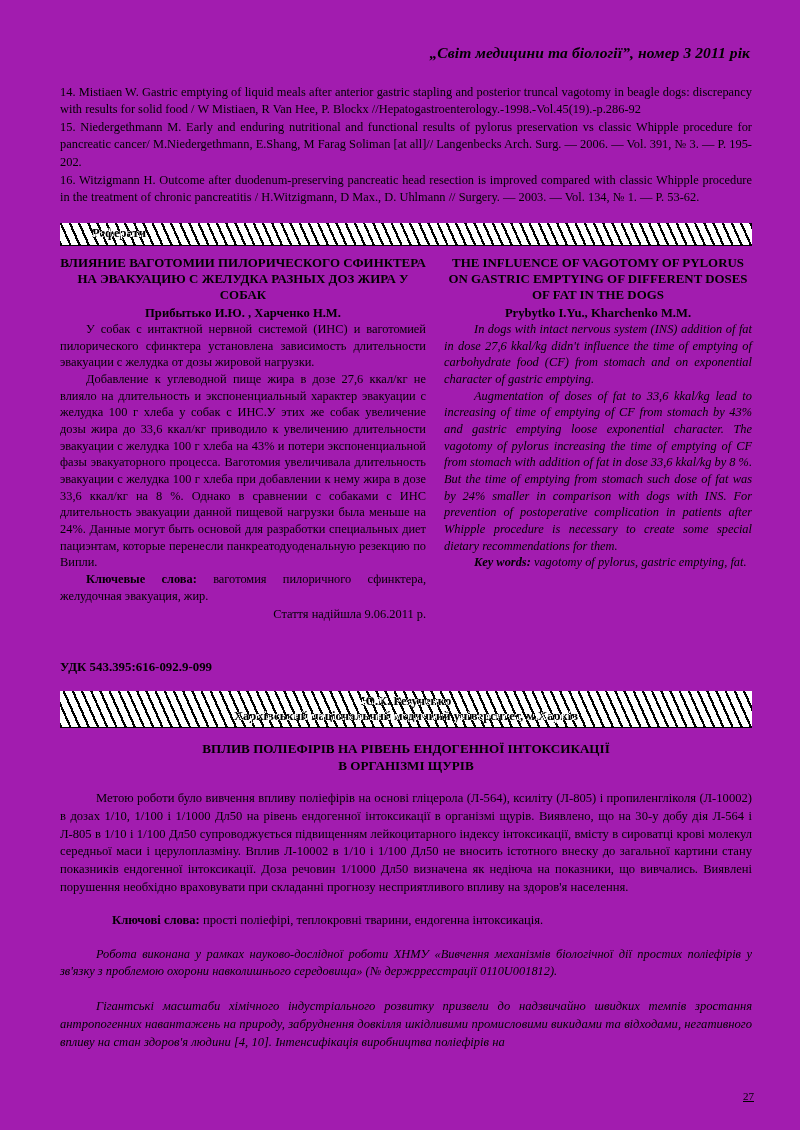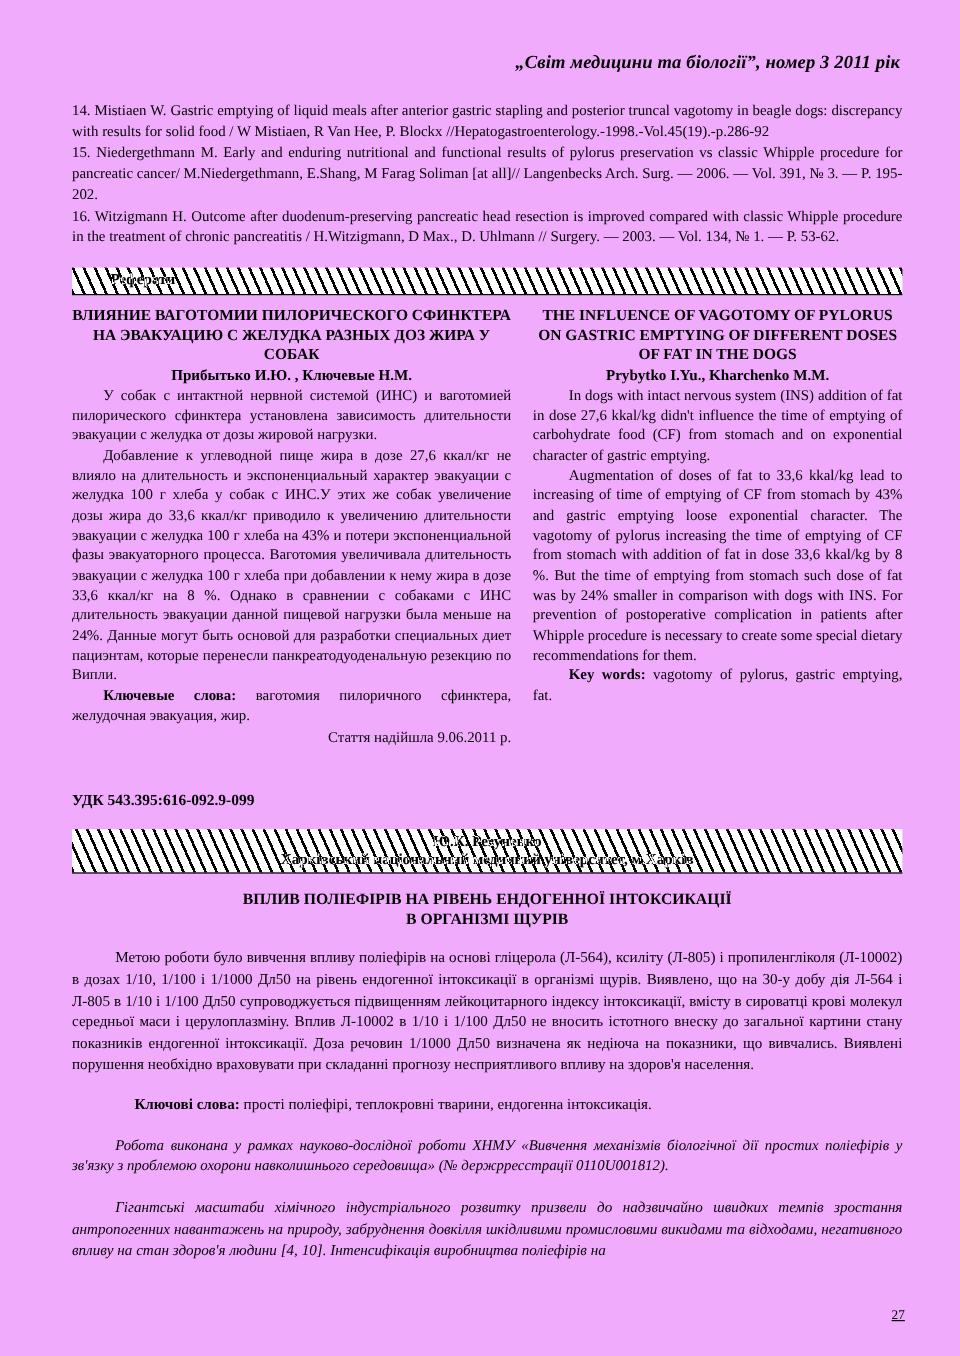--- a/index.html
+++ b/index.html
@@ -10,21 +10,21 @@
   }
   body {
     font-family: "Liberation Serif", "DejaVu Serif", serif;
     color: #000000;
   }
   .page {
     position: relative;
     width: 800px;
     height: 1130px;
     margin: 0 auto;
-    background: #f0abfc;
+    background: #a21caf;
     overflow: hidden;
     box-sizing: border-box;
     padding: 0;
   }
   .content {
     position: absolute;
     left: 60px;
     top: 0;
     width: 692px;
   }
@@ -119,21 +119,21 @@
     line-height: 1.3;
     margin: 1px 0 0 0;
   }
   .body-par {
     margin: 0;
     font-size: 12.4px;
     line-height: 1.345;
     text-align: justify;
     text-indent: 26px;
   }
-  .col-right .body-par { text-indent: 30px; }
+  .col-right .body-par { text-indent: 30px; font-style: italic; }
   .kw { font-weight: bold; }
   .received {
     margin: 3px 0 0 0;
     font-size: 12.4px;
     text-align: right;
   }
 
   
   .udc {
     margin-top: 38px;
@@ -201,21 +201,21 @@
 
     <div class="banner">
       <div class="banner-text left">
         <span>Реферати</span>
       </div>
     </div>
 
     <div class="abstract">
       <div class="col col-left">
         <p class="ttl">ВЛИЯНИЕ ВАГОТОМИИ ПИЛОРИЧЕСКОГО СФИНКТЕРА НА ЭВАКУАЦИЮ С ЖЕЛУДКА РАЗНЫХ ДОЗ ЖИРА У СОБАК</p>
-        <p class="authors">Прибытько И.Ю. , Ключевые Н.М.</p>
+        <p class="authors">Прибытько И.Ю. , Харченко Н.М.</p>
         <p class="body-par">У собак с интактной нервной системой (ИНС) и ваготомией пилорического сфинктера установлена зависимость длительности эвакуации с желудка от дозы жировой нагрузки.</p>
         <p class="body-par">Добавление к углеводной пище жира в дозе 27,6 ккал/кг не влияло на длительность и экспоненциальный характер эвакуации с желудка 100 г хлеба у собак с ИНС.У этих же собак увеличение дозы жира до 33,6 ккал/кг приводило к увеличению длительности эвакуации с желудка 100 г хлеба на 43% и потери экспоненциальной фазы эвакуаторного процесса. Ваготомия увеличивала длительность эвакуации с желудка 100 г хлеба при добавлении к нему жира в дозе 33,6 ккал/кг на 8 %. Однако в сравнении с собаками с ИНС длительность эвакуации данной пищевой нагрузки была меньше на 24%. Данные могут быть основой для разработки специальных диет пациэнтам, которые перенесли панкреатодуоденальную резекцию по Випли.</p>
         <p class="body-par"><span class="kw">Ключевые слова:</span><span> ваготомия пилоричного сфинктера, желудочная эвакуация, жир.</span></p>
         <p class="received">Стаття надійшла 9.06.2011 р.</p>
       </div>
       <div class="col col-right">
         <p class="ttl">THE INFLUENCE OF VAGOTOMY OF PYLORUS ON GASTRIC EMPTYING OF DIFFERENT DOSES OF FAT IN THE DOGS</p>
         <p class="authors">Prybytko I.Yu., Kharchenko M.M.</p>
         <p class="body-par">In dogs with intact nervous system (INS) addition of fat in dose 27,6 kkal/kg didn't influence the time of emptying of carbohydrate food (CF) from stomach and on exponential character of gastric emptying.</p>
         <p class="body-par">Augmentation of doses of fat to 33,6 kkal/kg lead to increasing of time of emptying of CF from stomach by 43% and gastric emptying loose exponential character. The vagotomy of pylorus increasing the time of emptying of CF from stomach with addition of fat in dose 33,6 kkal/kg by  8 %. But the time of emptying from stomach such dose of fat was by 24% smaller in comparison with dogs with INS. For prevention of postoperative complication in patients after Whipple procedure is necessary to create some special dietary recommendations for them.</p>

